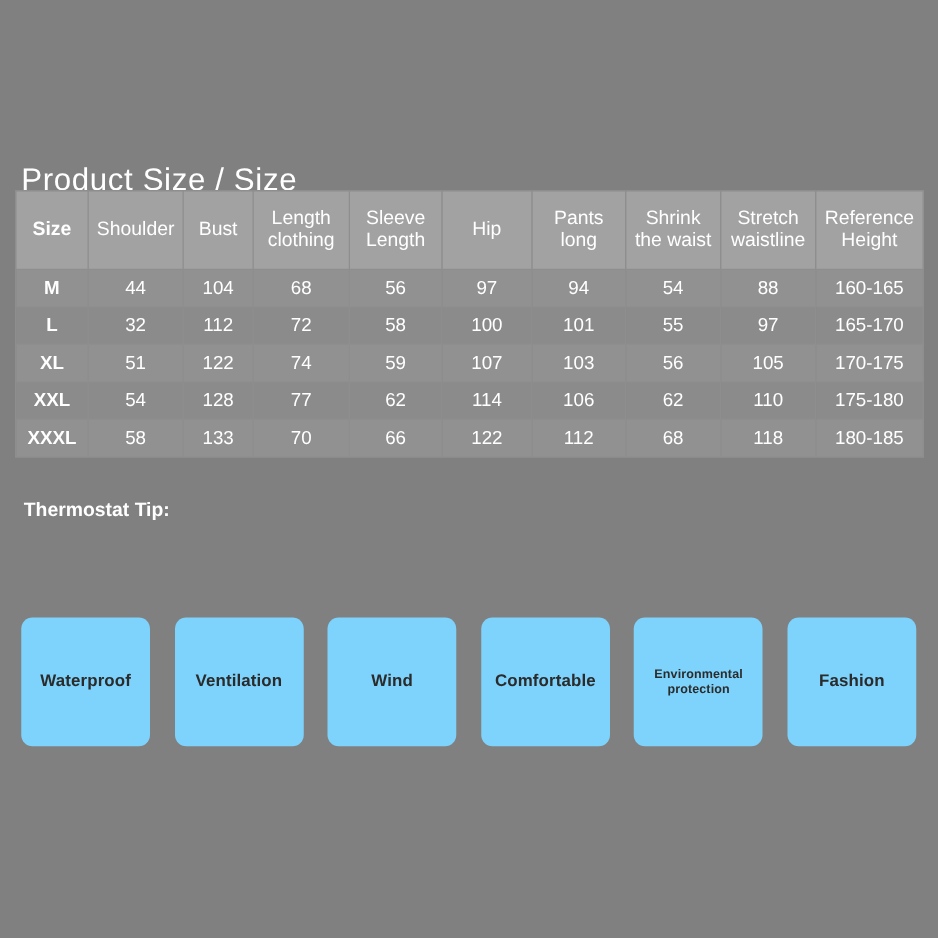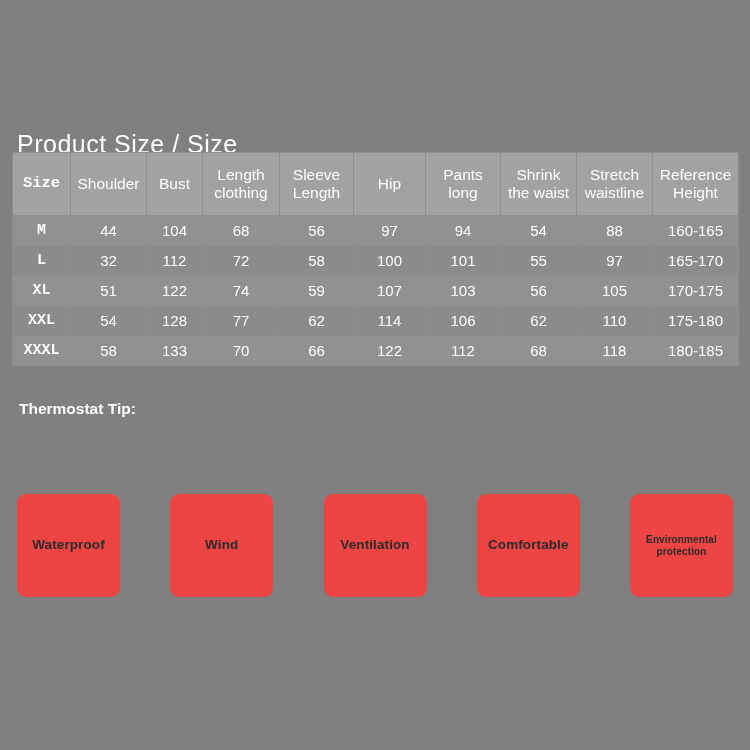--- a/index.html
+++ b/index.html
@@ -62,21 +62,20 @@
     height: 29px;
     font-size: 15px;
     vertical-align: middle;
   }
   .size-table tbody tr:nth-child(even) td {
     background: #8b8b8b;
   }
   .size-table td.col-size,
   .size-table th.col-size {
     font-weight: 700;
-    font-family: Liberation Mono, monospace;
   }
   
   col.c0 { width: 58px; }
   col.c1 { width: 76px; }
   col.c2 { width: 56px; }
   col.c3 { width: 77px; }
   col.c4 { width: 74px; }
   col.c5 { width: 72px; }
   col.c6 { width: 75px; }
   col.c7 { width: 76px; }
@@ -101,21 +100,21 @@
     position: absolute;
     left: 17px;
     top: 494px;
     width: 716px;
     display: flex;
     justify-content: space-between;
   }
   .feature-card {
     width: 103px;
     height: 103px;
-    background: #ef4444;
+    background: #7dd3fc;
     border-radius: 9px;
     display: flex;
     align-items: center;
     justify-content: center;
     text-align: center;
     box-sizing: border-box;
     padding: 4px;
   }
   .feature-card span {
     color: #2b2b2b;
@@ -258,26 +257,29 @@
 
   <div class="tip">
     <span>Thermostat Tip:</span>
   </div>
 
   <div class="feature-row">
     <div class="feature-card">
       <span>Waterproof</span>
     </div>
     <div class="feature-card">
+      <span>Ventilation</span>
+    </div>
+    <div class="feature-card">
       <span>Wind</span>
-    </div>
-    <div class="feature-card">
-      <span>Ventilation</span>
     </div>
     <div class="feature-card">
       <span>Comfortable</span>
     </div>
     <div class="feature-card small">
       <span>Environmental protection</span>
     </div>
+    <div class="feature-card">
+      <span>Fashion</span>
+    </div>
   </div>
 
 </div>
 
 </body></html>

